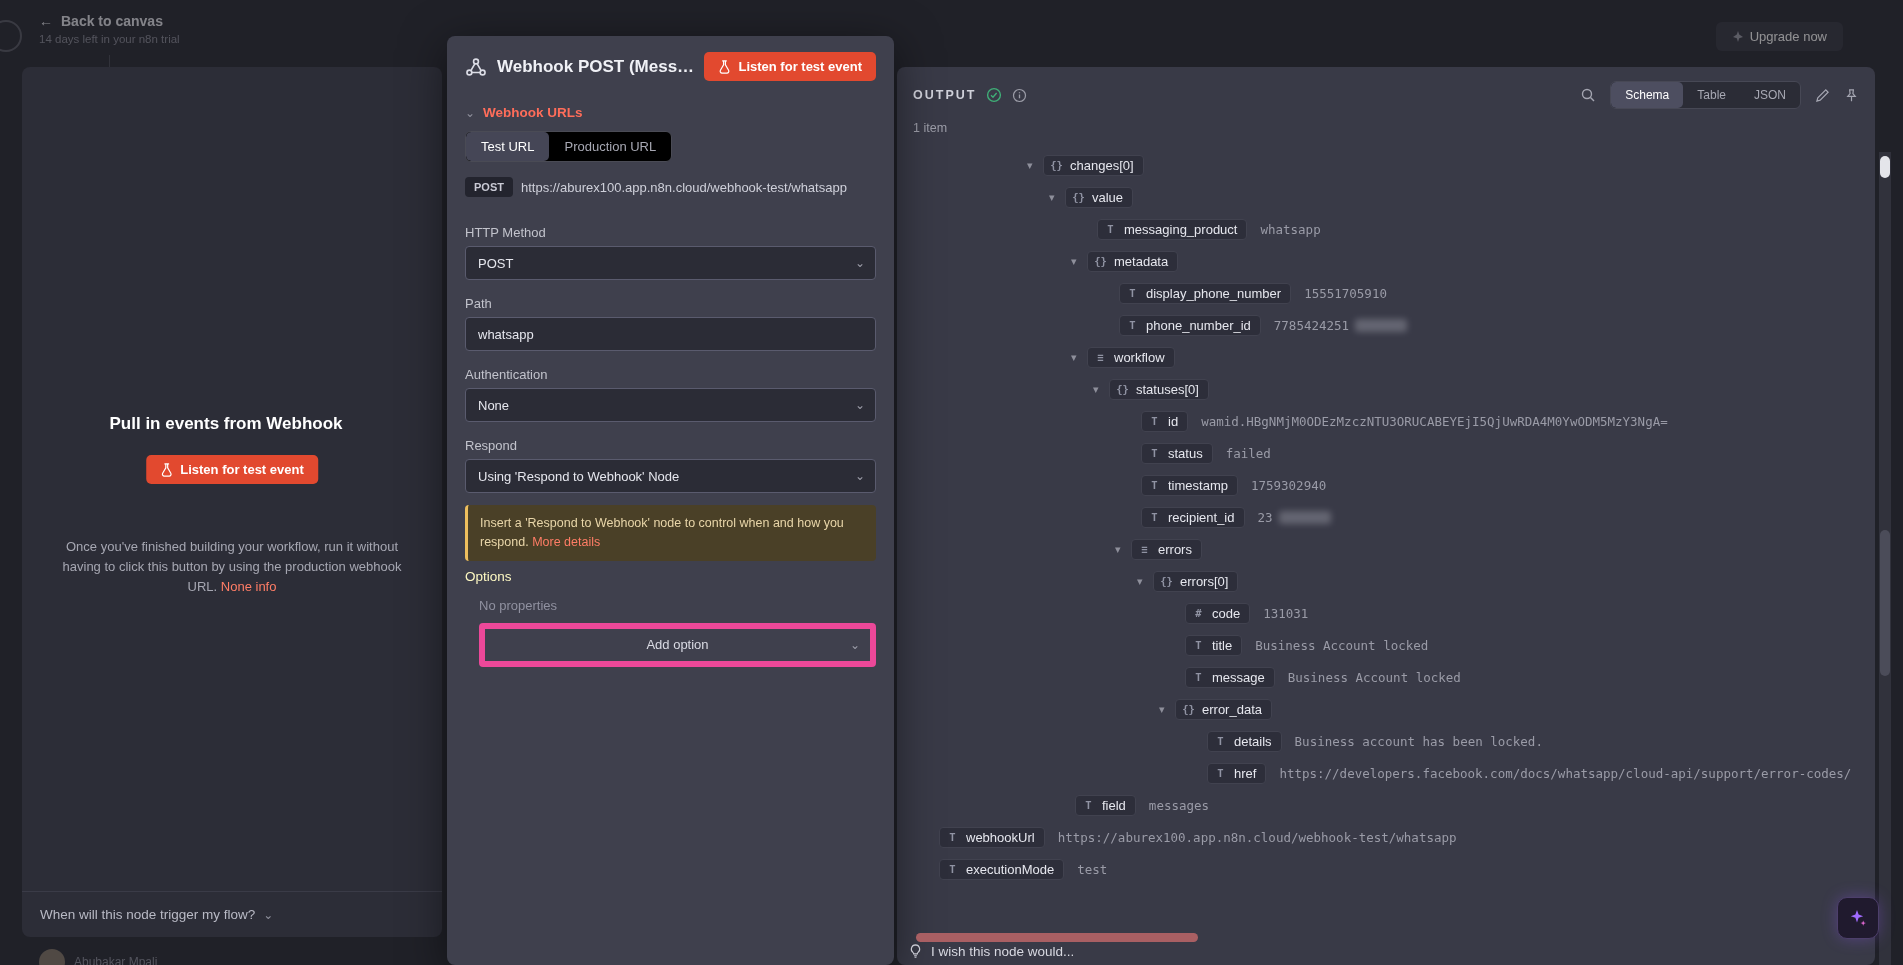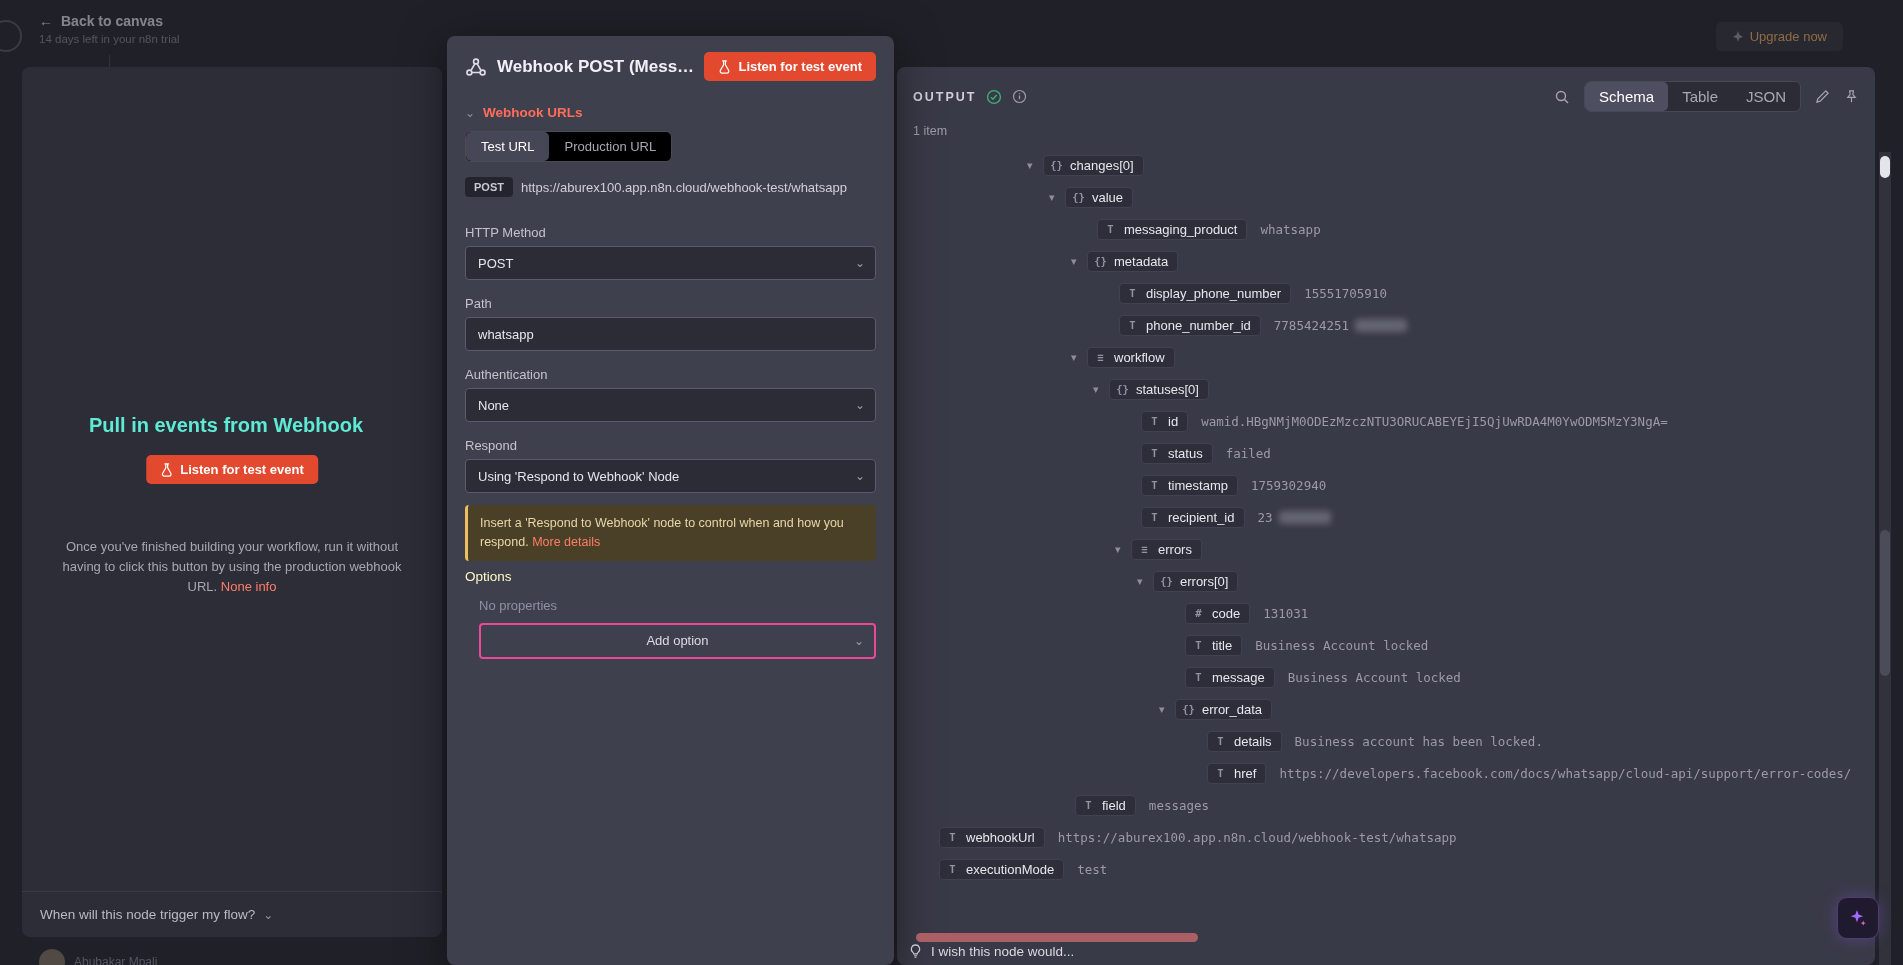--- a/index.html
+++ b/index.html
@@ -12,32 +12,32 @@
   .back-area{position:absolute;left:39px;top:13px;z-index:1;}
   .back-row{display:flex;align-items:center;gap:8px;color:#e7e8ee;
     font-weight:bold;font-size:14px;cursor:pointer;}
   .back-arrow{font-size:14px;}
   .trial-row{margin-top:4px;display:flex;align-items:center;gap:10px;
     font-size:11.5px;color:#8f909c;flex-direction:column;}
   .vdiv{width:1px;height:12px;background:#53545f;}
   .mini-track{width:64px;height:4px;background:#4a4b58;border-radius:2px;position:relative;}
   .mini-fill{position:absolute;left:0;top:0;width:10px;height:4px;background:#9fa0ad;border-radius:2px;}
   .upgrade-btn{position:absolute;right:60px;top:22px;z-index:1;display:flex;align-items:center;gap:6px;
-    padding:7px 16px;background:#41424e;border-radius:6px;color:#fdba74;font-size:13px;cursor:pointer;}
+    padding:7px 16px;background:#41424e;border-radius:6px;color:#ffffff;font-size:13px;cursor:pointer;}
   .owner{position:absolute;left:39px;top:949px;display:flex;align-items:center;gap:9px;z-index:1;}
   .owner-avatar{width:26px;height:26px;border-radius:50%;background:#8a7f72;}
   .owner-name{font-size:12px;color:#9193a0;}
 
   .overlay{position:absolute;inset:0;background:rgba(8,9,14,.45);z-index:2;}
 
   
   .input-panel{position:absolute;left:22px;top:67px;width:420px;height:870px;
     background:#2c2d37;border-radius:8px;z-index:3;}
   .pull-title{position:absolute;top:347px;left:0;right:12px;text-align:center;
-    font-size:20px;font-weight:bold;color:#5eead4;}
+    font-size:17px;font-weight:bold;color:#ffffff;}
   .listen-main{position:absolute;top:388px;left:50%;transform:translateX(-50%);}
   .red-btn{display:inline-flex;align-items:center;gap:7px;background:#e2492f;color:#fff;
     font-size:13px;font-weight:bold;padding:7px 14px;border-radius:5px;cursor:pointer;white-space:nowrap;}
   .hint{position:absolute;top:470px;left:26px;right:26px;text-align:center;
     font-size:13px;color:#a6a7b2;line-height:1.55;}
   .link-accent{color:#ff7d66;cursor:pointer;}
   .panel-footer{position:absolute;bottom:0;left:0;right:0;height:45px;
     border-top:1px solid #3a3b47;display:flex;align-items:center;gap:8px;
     padding:0 18px;color:#b9bac5;font-size:13.5px;cursor:pointer;}
   .chev-sm{color:#8e8f9b;font-size:12px;}
@@ -69,33 +69,33 @@
   .f-label{font-size:13px;color:#c2c3cc;margin-bottom:6px;}
   .control{position:relative;height:32px;background:#2b2c36;border:1px solid #5a5b6e;
     border-radius:4px;display:flex;align-items:center;padding:0 28px 0 12px;
     font-size:13px;color:#e6e7ee;cursor:pointer;}
   .control.input{cursor:text;}
   .sel-chev{position:absolute;right:10px;color:#9b9ca8;font-size:12px;}
   .notice{margin-top:12px;background:#4a4027;border-left:3px solid #eebf5e;border-radius:4px;
     padding:9px 12px;font-size:12.5px;color:#e9d6a9;line-height:1.5;}
   .options-label{margin-top:8px;font-size:13.5px;font-weight:normal;color:#fef9c3;}
   .no-props{margin:14px 0 0 14px;font-size:13px;color:#9091a0;}
-  .add-option{position:relative;margin:10px 0 0 14px;height:32px;border:2px solid #ec4899;
+  .add-option{position:relative;margin:10px 0 0 14px;height:32px;border:6px solid #ec4899;
     border-radius:4px;display:flex;align-items:center;justify-content:center;
     font-size:13px;color:#dadbe4;cursor:pointer;}
 
   
   .output-panel{position:absolute;left:897px;top:67px;width:978px;height:898px;
     background:#393a47;border-radius:8px;z-index:3;overflow:hidden;}
   .out-header{display:flex;align-items:center;gap:10px;padding:14px 16px 4px;}
   .out-title{font-size:12.5px;font-weight:bold;letter-spacing:2px;color:#d0d1da;}
   .icon-btn{display:flex;align-items:center;justify-content:center;cursor:pointer;}
   .right-cluster{margin-left:auto;display:flex;align-items:center;gap:14px;}
   .views{display:inline-flex;background:#2b2c36;border:1px solid #474855;border-radius:6px;overflow:hidden;}
-  .view-seg{padding:6px 14px;font-size:15px;color:#a8a9b4;cursor:pointer;}
+  .view-seg{padding:6px 14px;font-size:12px;color:#a8a9b4;cursor:pointer;}
   .view-seg.active{background:#4d4e60;color:#fff;border-radius:5px;}
   .items-count{padding:0 16px;margin-top:8px;font-size:12.5px;color:#9c9da8;}
   .schema-tree{position:absolute;top:82px;left:0;right:18px;padding-left:34px;overflow:hidden;}
   .tree-row{height:32px;display:flex;align-items:center;white-space:nowrap;overflow:hidden;}
   .chev{width:16px;color:#8e8f9b;font-size:11px;flex:none;cursor:pointer;}
   .pill{display:inline-flex;align-items:center;gap:7px;background:#2d2e3a;border:1px solid #41424f;
     border-radius:4px;padding:2px 9px 2px 6px;flex:none;cursor:grab;}
   .ticon{width:13px;text-align:center;font-size:10.5px;font-weight:bold;color:#9093a3;
     font-family:"DejaVu Sans Mono",monospace;}
   .kname{font-size:13px;color:#e6e7ee;}

